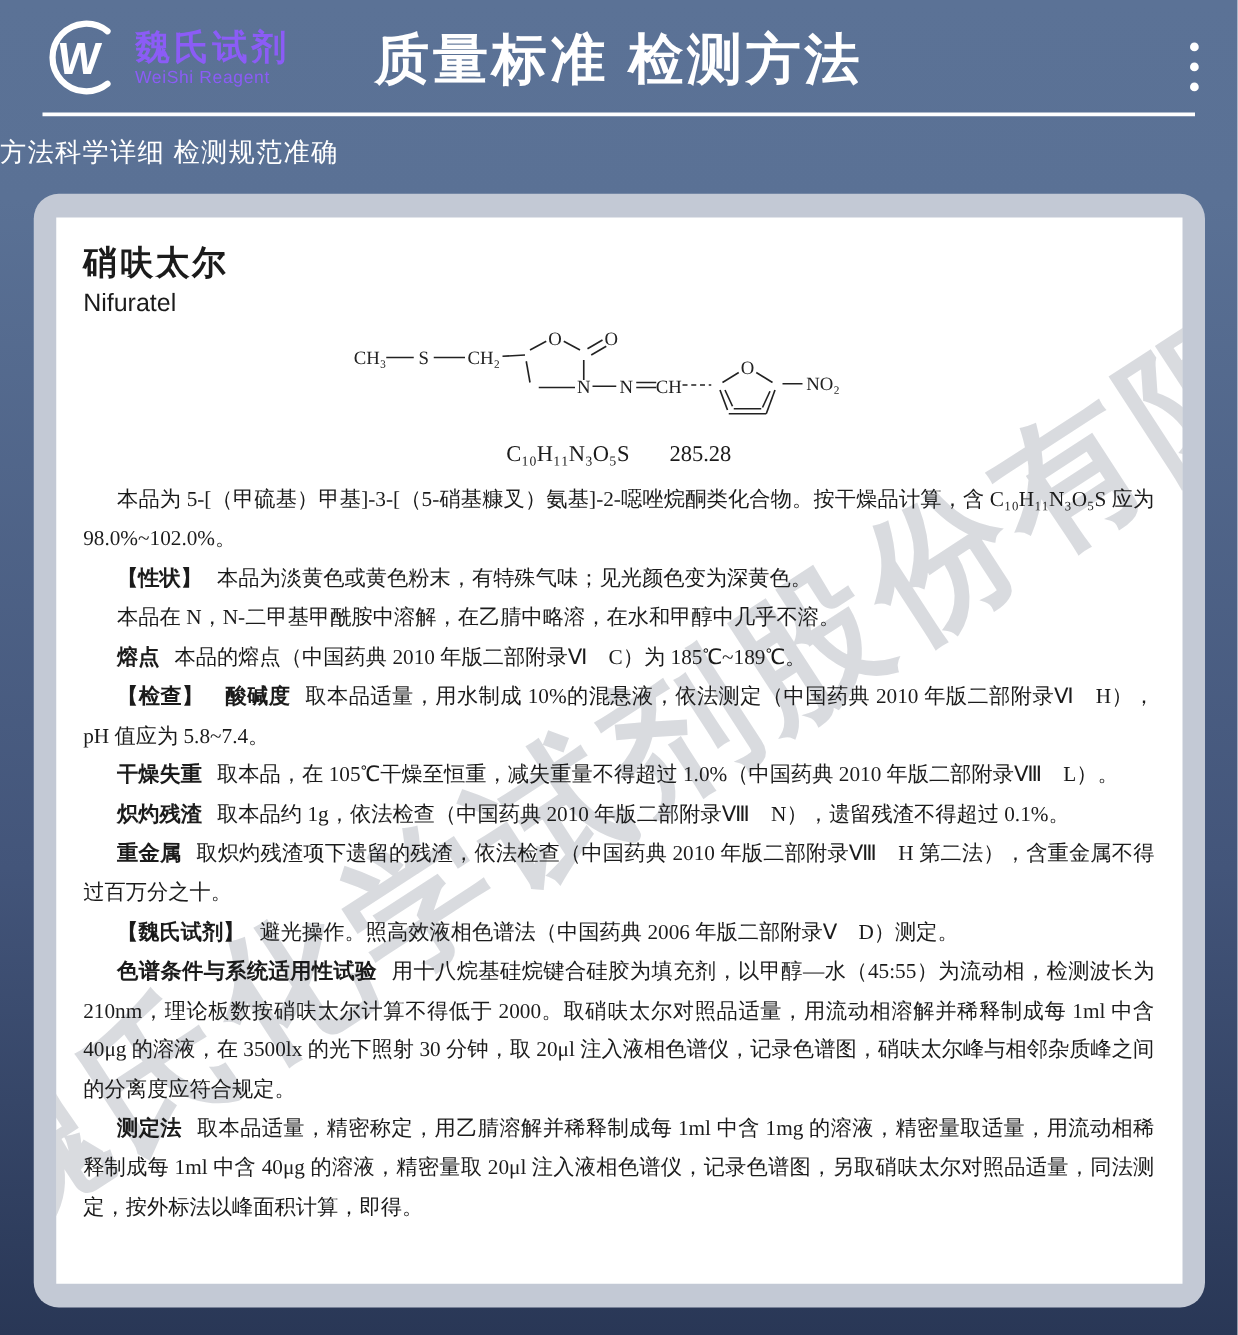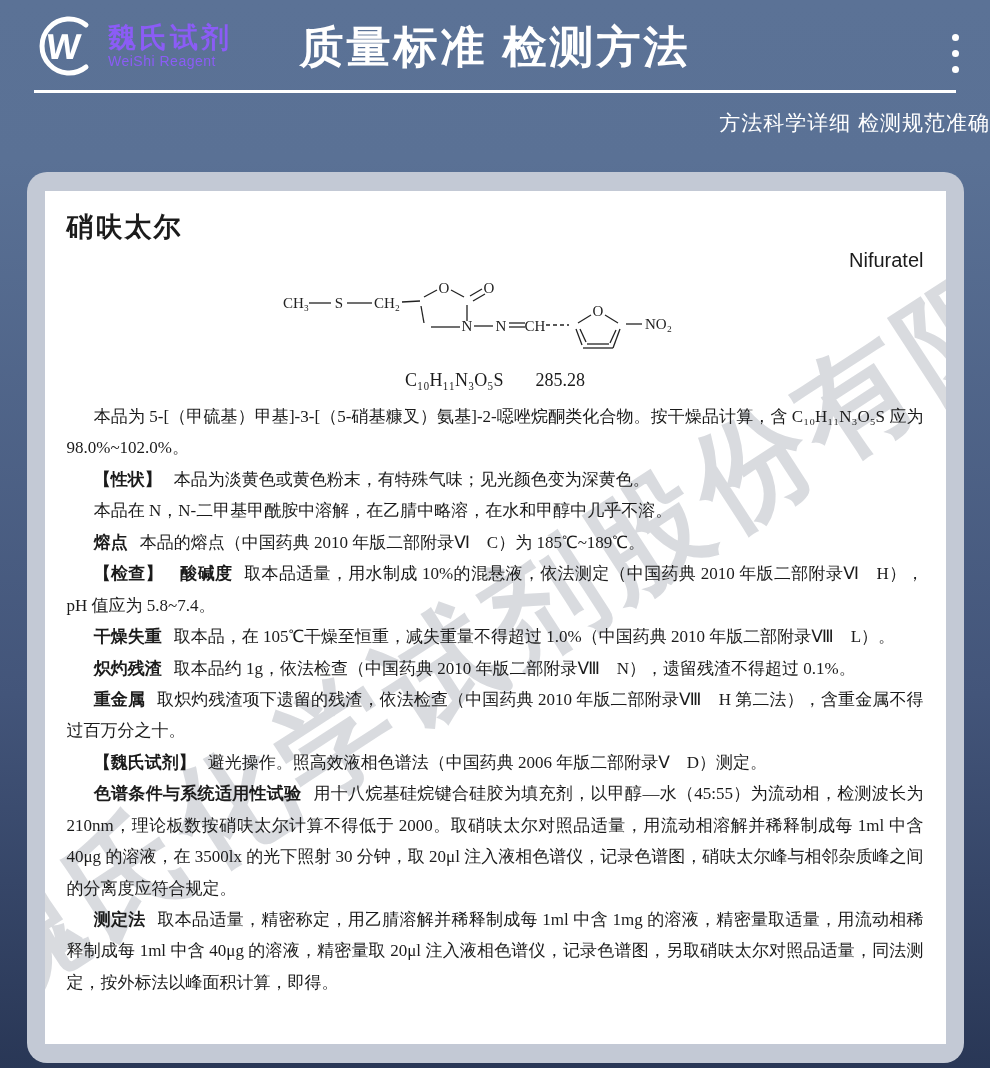--- a/index.html
+++ b/index.html
@@ -15,41 +15,41 @@
   .brand-text{margin-left:10px;color:#8b5cf6;}
   .brand-cn{font-size:28px;font-weight:700;letter-spacing:3px;line-height:1.1;}
   .brand-en{font-size:14px;letter-spacing:0.5px;}
   .page-title{
     position:absolute;left:0;right:0;top:18px;text-align:center;
     color:#fff;font-size:44px;font-weight:900;letter-spacing:3px;
   }
   .kebab{position:absolute;right:28px;top:34px;width:14px;cursor:pointer;}
   .kebab i{display:block;width:7px;height:7px;border-radius:50%;background:#fff;margin:0 auto 9px auto;}
   .rule{height:3px;background:#fff;margin:0 34px;}
-  .subtitle{height:79px;line-height:60px;text-align:right;color:#fff;font-size:21px;letter-spacing:1px;}
+  .subtitle{height:62px;line-height:60px;text-align:left;color:#fff;font-size:21px;letter-spacing:1px;}
   
   .card{
     box-sizing:border-box;margin:0 auto;width:937px;height:891px;
     background:#c3c9d5;border-radius:20px;padding:19px 18px;
   }
   .doc{
     box-sizing:border-box;position:relative;width:100%;height:100%;
     background:#ffffff;overflow:hidden;padding:16px 22px;
     color:#1b1b1b;
   }
   .watermark{
     position:absolute;top:52%;left:50%;
     transform:translate(-50%,-50%) rotate(-33deg);
     font-size:116px;font-weight:700;white-space:nowrap;letter-spacing:8px;
     color:rgba(128,136,150,0.30);pointer-events:none;z-index:1;
     font-family:"Liberation Serif",serif;
   }
   .doc-inner{position:relative;z-index:2;}
   .compound-cn{font-size:27px;font-weight:700;letter-spacing:2px;margin-top:2px;}
-  .compound-en{text-align:right;font-size:20px;margin-top:4px;}
+  .compound-en{text-align:left;font-size:20px;margin-top:4px;}
   .structure{display:block;margin:6px auto 0 auto;}
   .formula-line{text-align:center;font-family:"Liberation Serif",serif;font-size:18px;margin-top:2px;}
   .mw{margin-left:32px;}
   .doc-body{margin-top:10px;font-family:"Liberation Serif",serif;font-size:17px;line-height:1.85;}
   .doc-body p{margin:0;text-indent:1.6em;text-align:justify;}
   .plead{font-weight:700;padding-right:12px;}
 </style>
 </head>
 <body>
 

